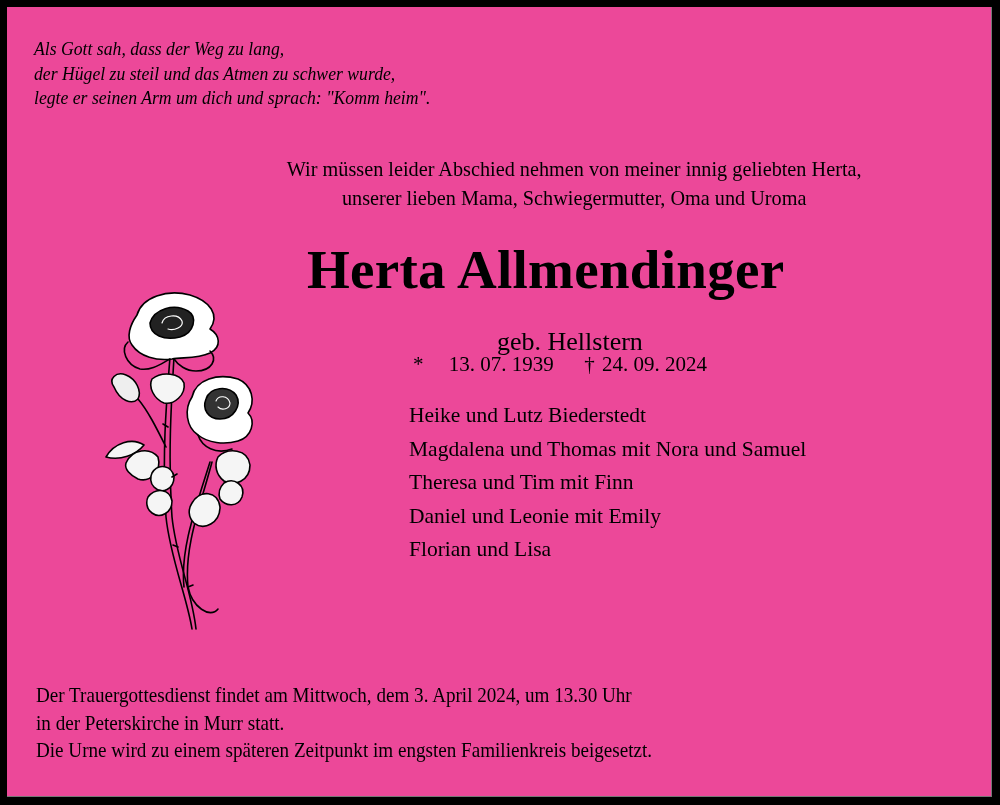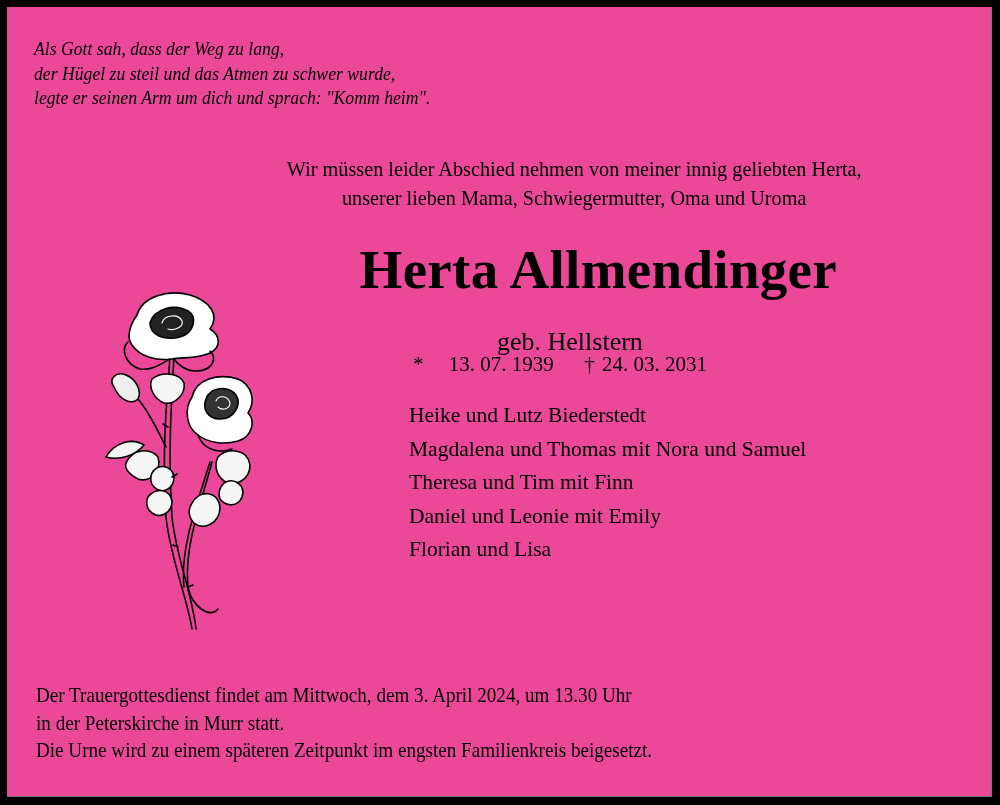--- a/index.html
+++ b/index.html
@@ -18,21 +18,21 @@
       left: 27px; top: 30px; font-style: italic; font-size: 19px; line-height: 24.5px;
       transform: scaleX(0.93); transform-origin: left top;
     }
     .poem div { display: block; }
     .intro {
       left: 0; width: 985px; top: 147px; text-align: center; font-size: 22px; line-height: 29px;
       transform: scaleX(0.92); transform-origin: 575px top;
     }
     .intro div { text-align: center; padding-left: 148px; }
     .name {
-      top: 228px; left: 300px; width: 530px; text-align: right;
+      top: 228px; left: 300px; width: 530px; text-align: left;
       font-weight: bold; font-size: 55px; line-height: 70px; letter-spacing: 0.3px;
     }
     .birthname { top: 302px; left: 490px; font-size: 26px; line-height: 26px; margin-top: 20px; }
     .dates { top: 343px; left: 406px; font-size: 21px; line-height: 28px; }
     .dates span { display: inline-block; }
     .dates .gap { width: 20px; }
     .mourners { top: 392px; left: 402px; font-size: 21.5px; line-height: 33.5px; }
     .mourners div { display: block; }
     .footer {
       left: 29px; top: 675px; font-size: 21px; line-height: 27.5px;
@@ -59,21 +59,21 @@
 
   <div class="abs name">Herta Allmendinger</div>
 
   <div class="abs birthname">geb. Hellstern</div>
 
   <div class="abs dates">
     <span>*</span>
     <span style="margin-left:20px;">13. 07. 1939</span>
     <span class="gap"></span>
     <span>†</span>
-    <span style="margin-left:2px;">24. 03. 2031</span>
+    <span style="margin-left:2px;">24. 09. 2024</span>
   </div>
 
   <svg class="abs rose" viewBox="0 0 170 350" xmlns="http://www.w3.org/2000/svg">
     <g fill="none" stroke="#000" stroke-width="1.6" stroke-linecap="round" stroke-linejoin="round">
 
       <path d="M78 70 C 74 120, 70 170, 74 230 C 78 270, 95 310, 100 342"></path>
       <path d="M82 70 C 79 120, 76 170, 80 230 C 84 270, 100 305, 104 342"></path>
       <path d="M120 175 C 108 220, 92 260, 96 300 C 100 320, 118 332, 126 322"></path>
       <path d="M118 175 C 104 220, 88 262, 92 300"></path>
 

